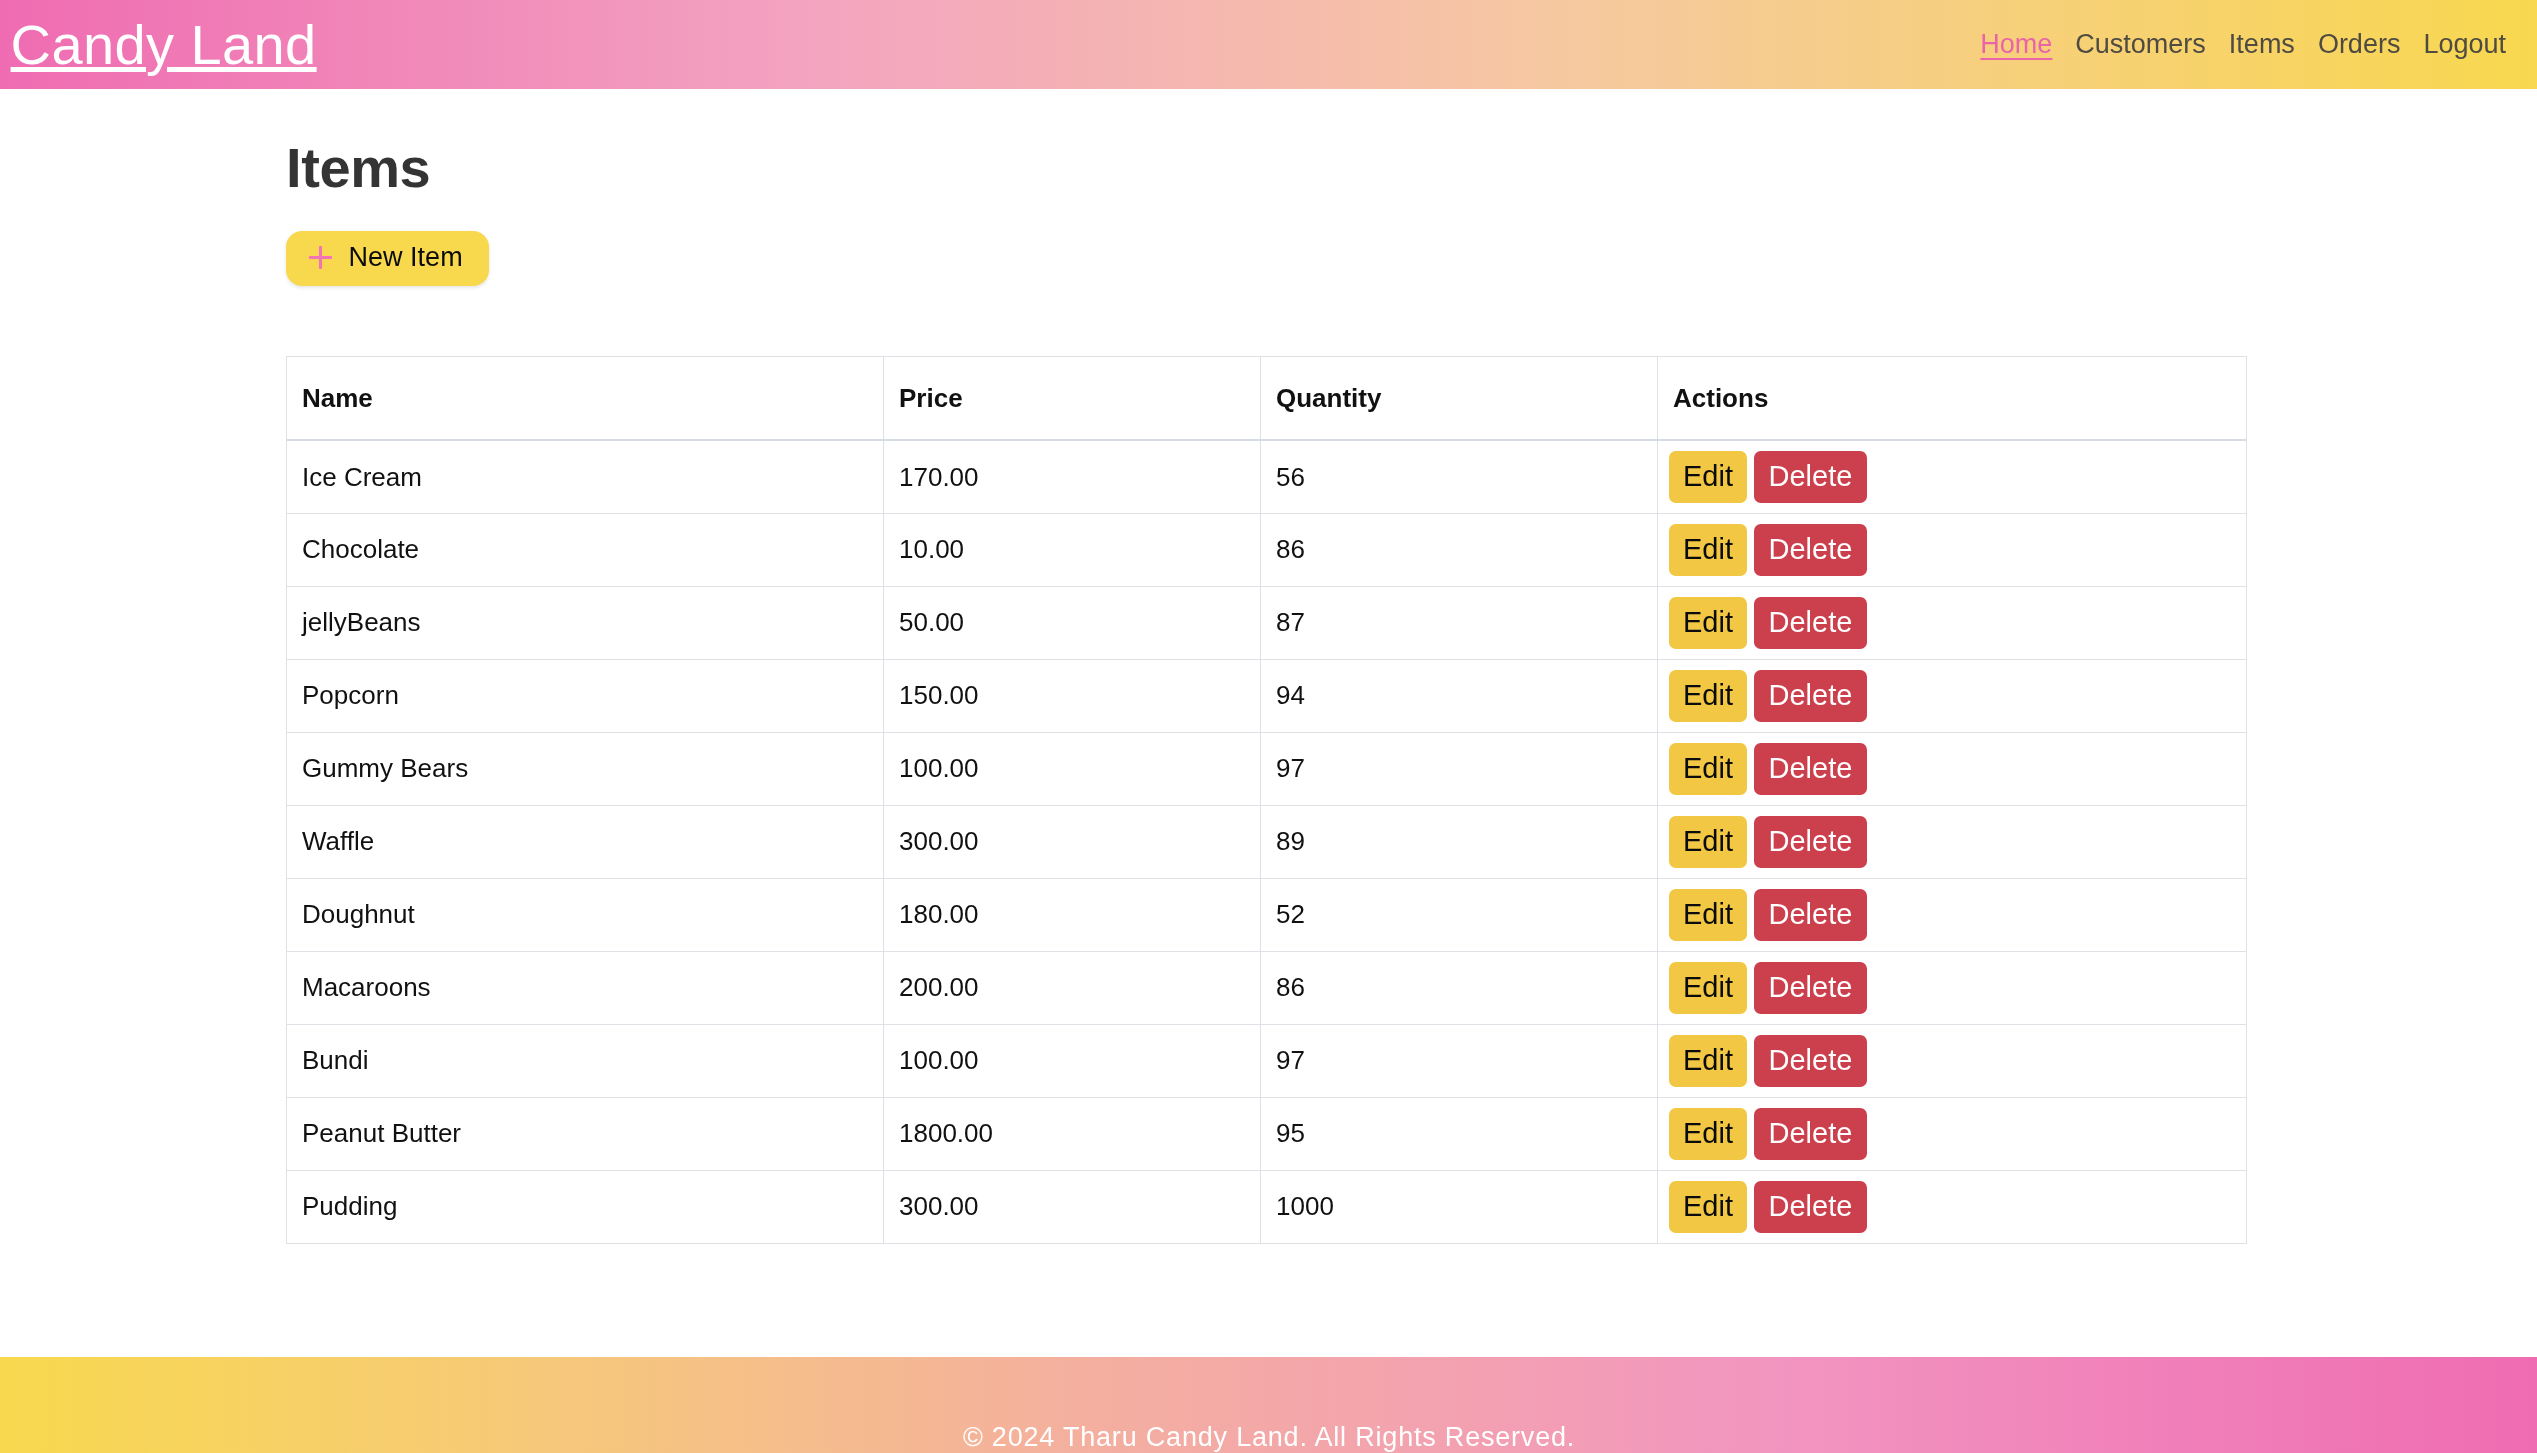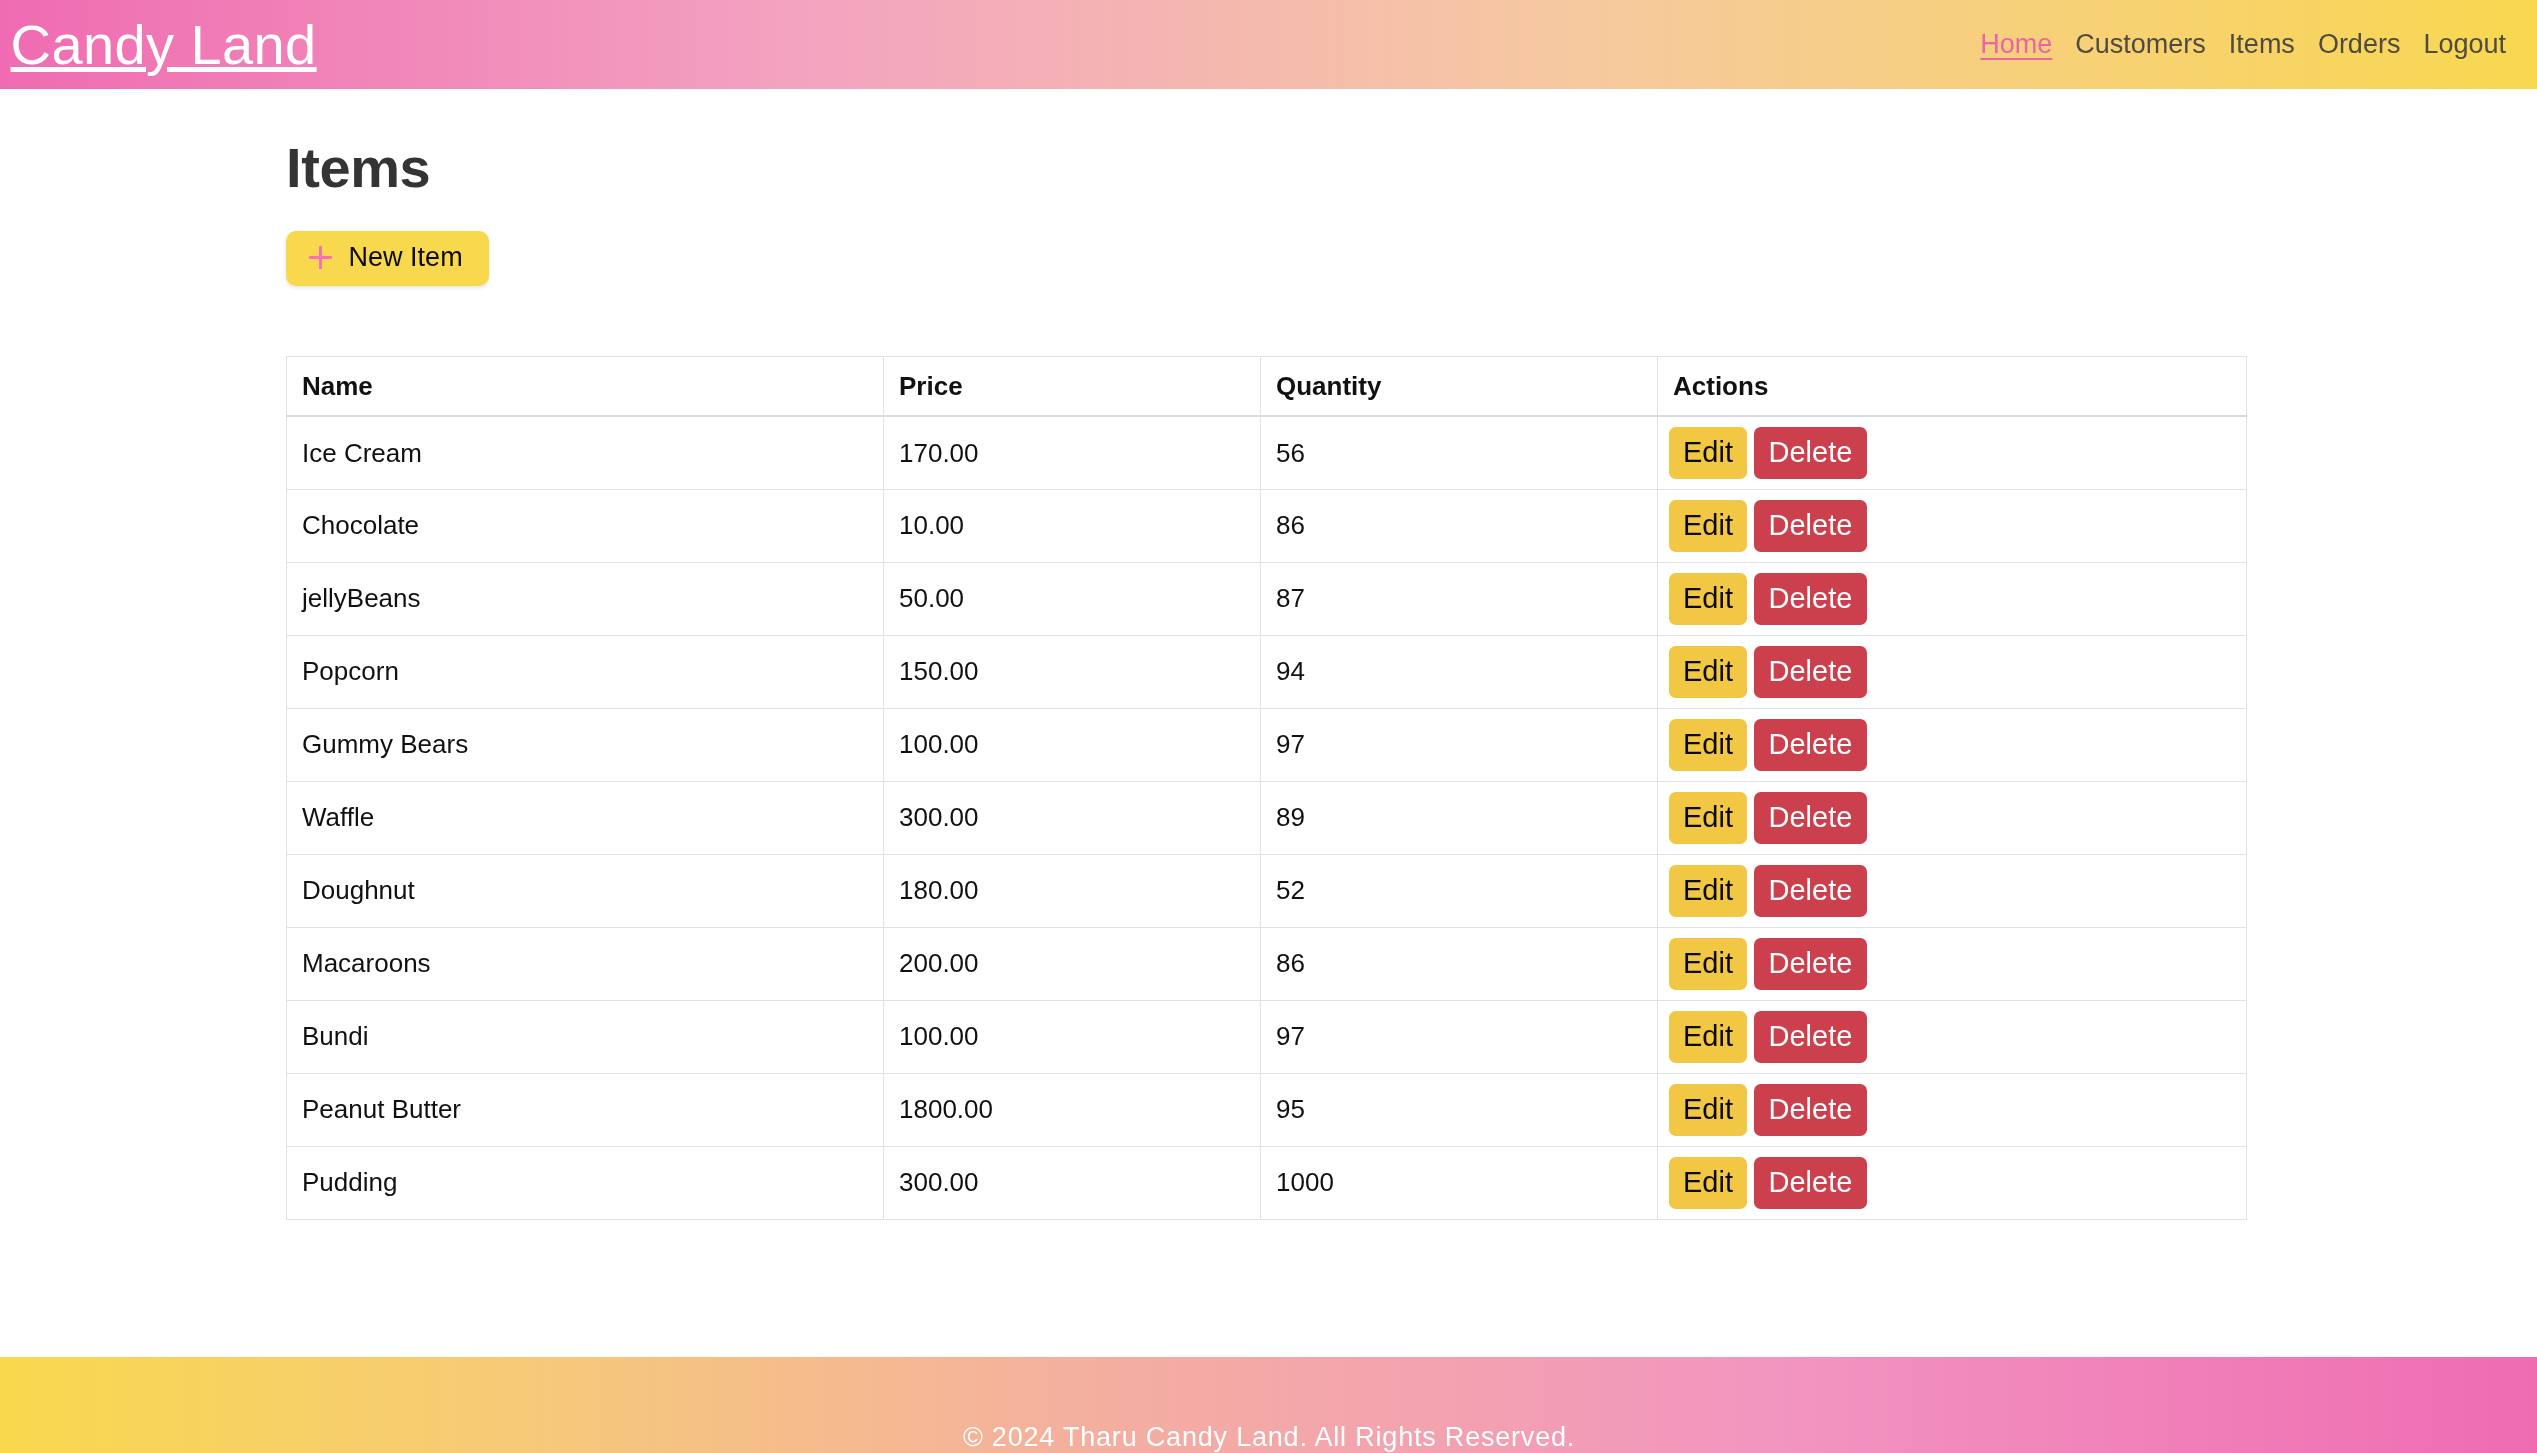--- a/index.html
+++ b/index.html
@@ -73,21 +73,21 @@
     line-height: 1.15;
     letter-spacing: -0.4px;
   }
 
   .new-btn {
     display: inline-flex;
     align-items: center;
     gap: 16.6px;
     background: #f8d94e;
     border: none;
-    border-radius: 10px;
+    border-radius: 16px;
     padding: 13px 26px 14.4px 23px;
     margin: 31px 0 0 0;
     cursor: pointer;
     box-shadow: 0 1.5px 3.8px rgba(0,0,0,0.10);
   }
   .plus-icon {
     width: 23px; height: 23px;
     position: relative;
     display: inline-block;
     flex: 0 0 23px;
@@ -119,21 +119,21 @@
     border: 0.8px solid #dee2e6;
     text-align: left;
     vertical-align: middle;
     padding: 0 0 0 15px;
     color: #111111;
     font-size: 26px;
     height: 73px;
   }
   table.items-table thead th {
     font-weight: bold;
-    height: 60px;
+    height: 84px;
     border-bottom-width: 2.3px;
     border-bottom-color: #d6dce2;
   }
   .col-name     { width: 597px; }
   .col-price    { width: 377px; }
   .col-quantity { width: 397px; }
   .col-actions  { width: 589px; }
 
   .cell-actions {
     padding-left: 10.6px !important;

